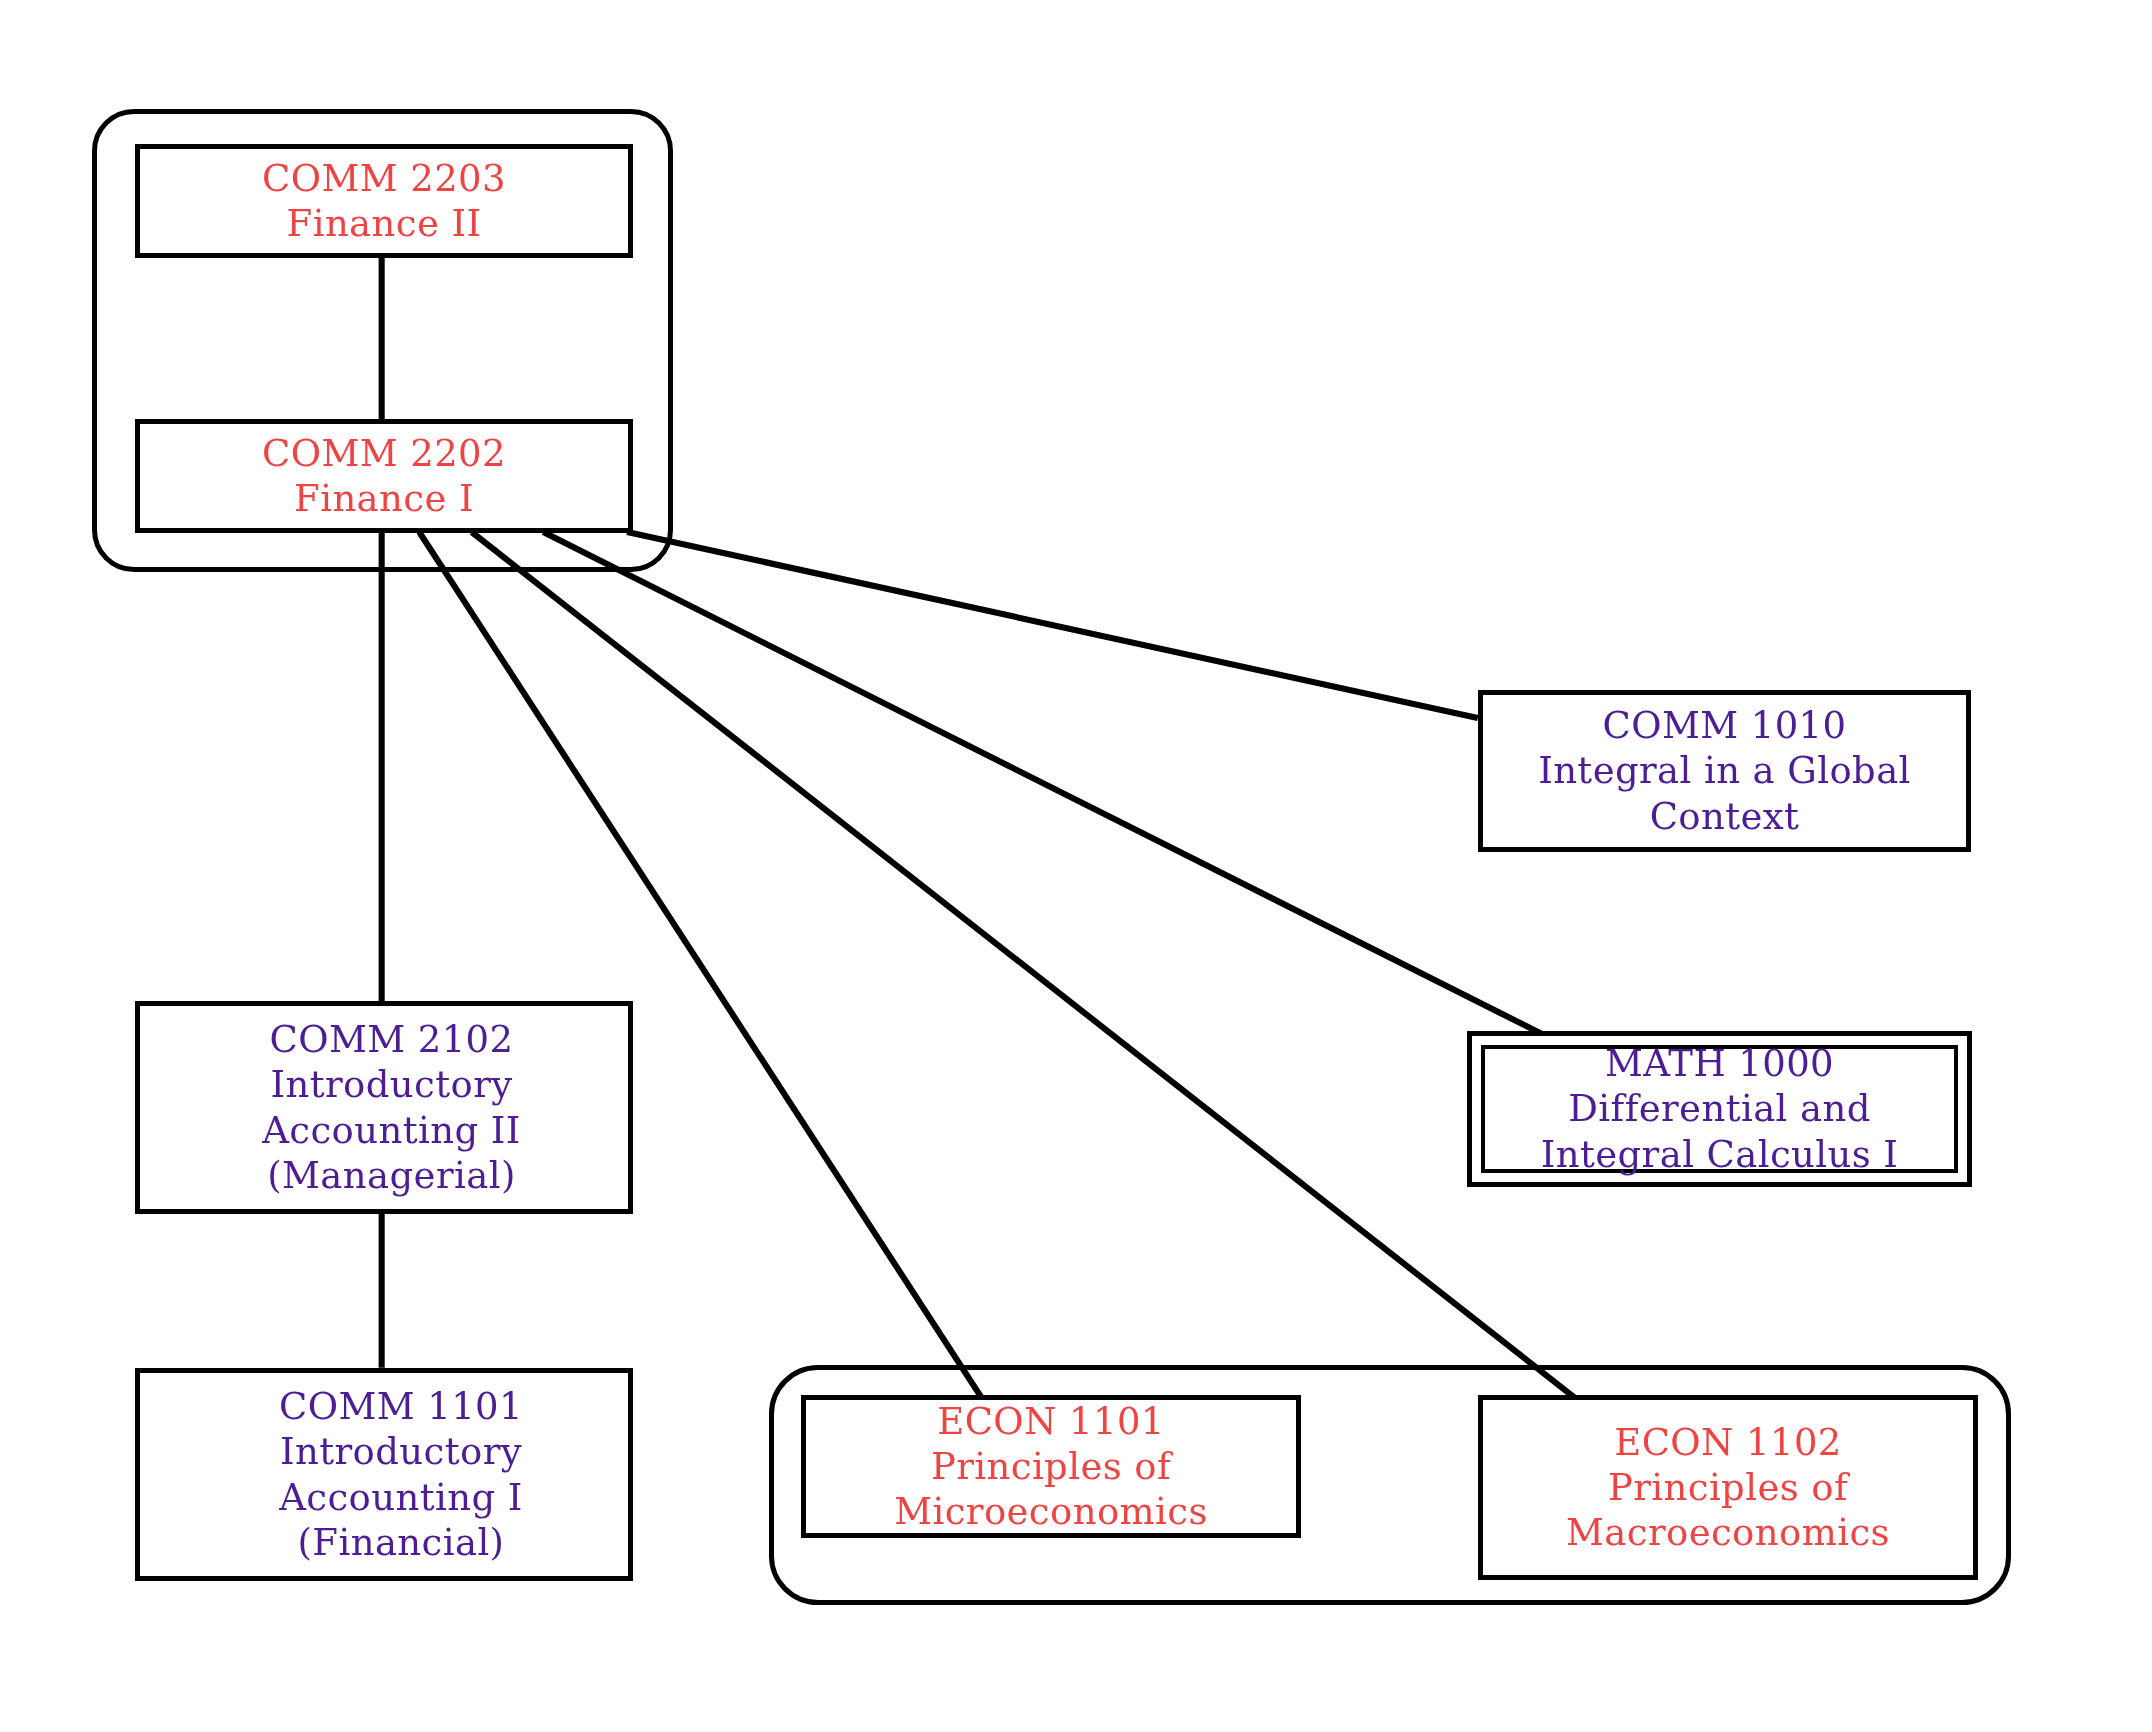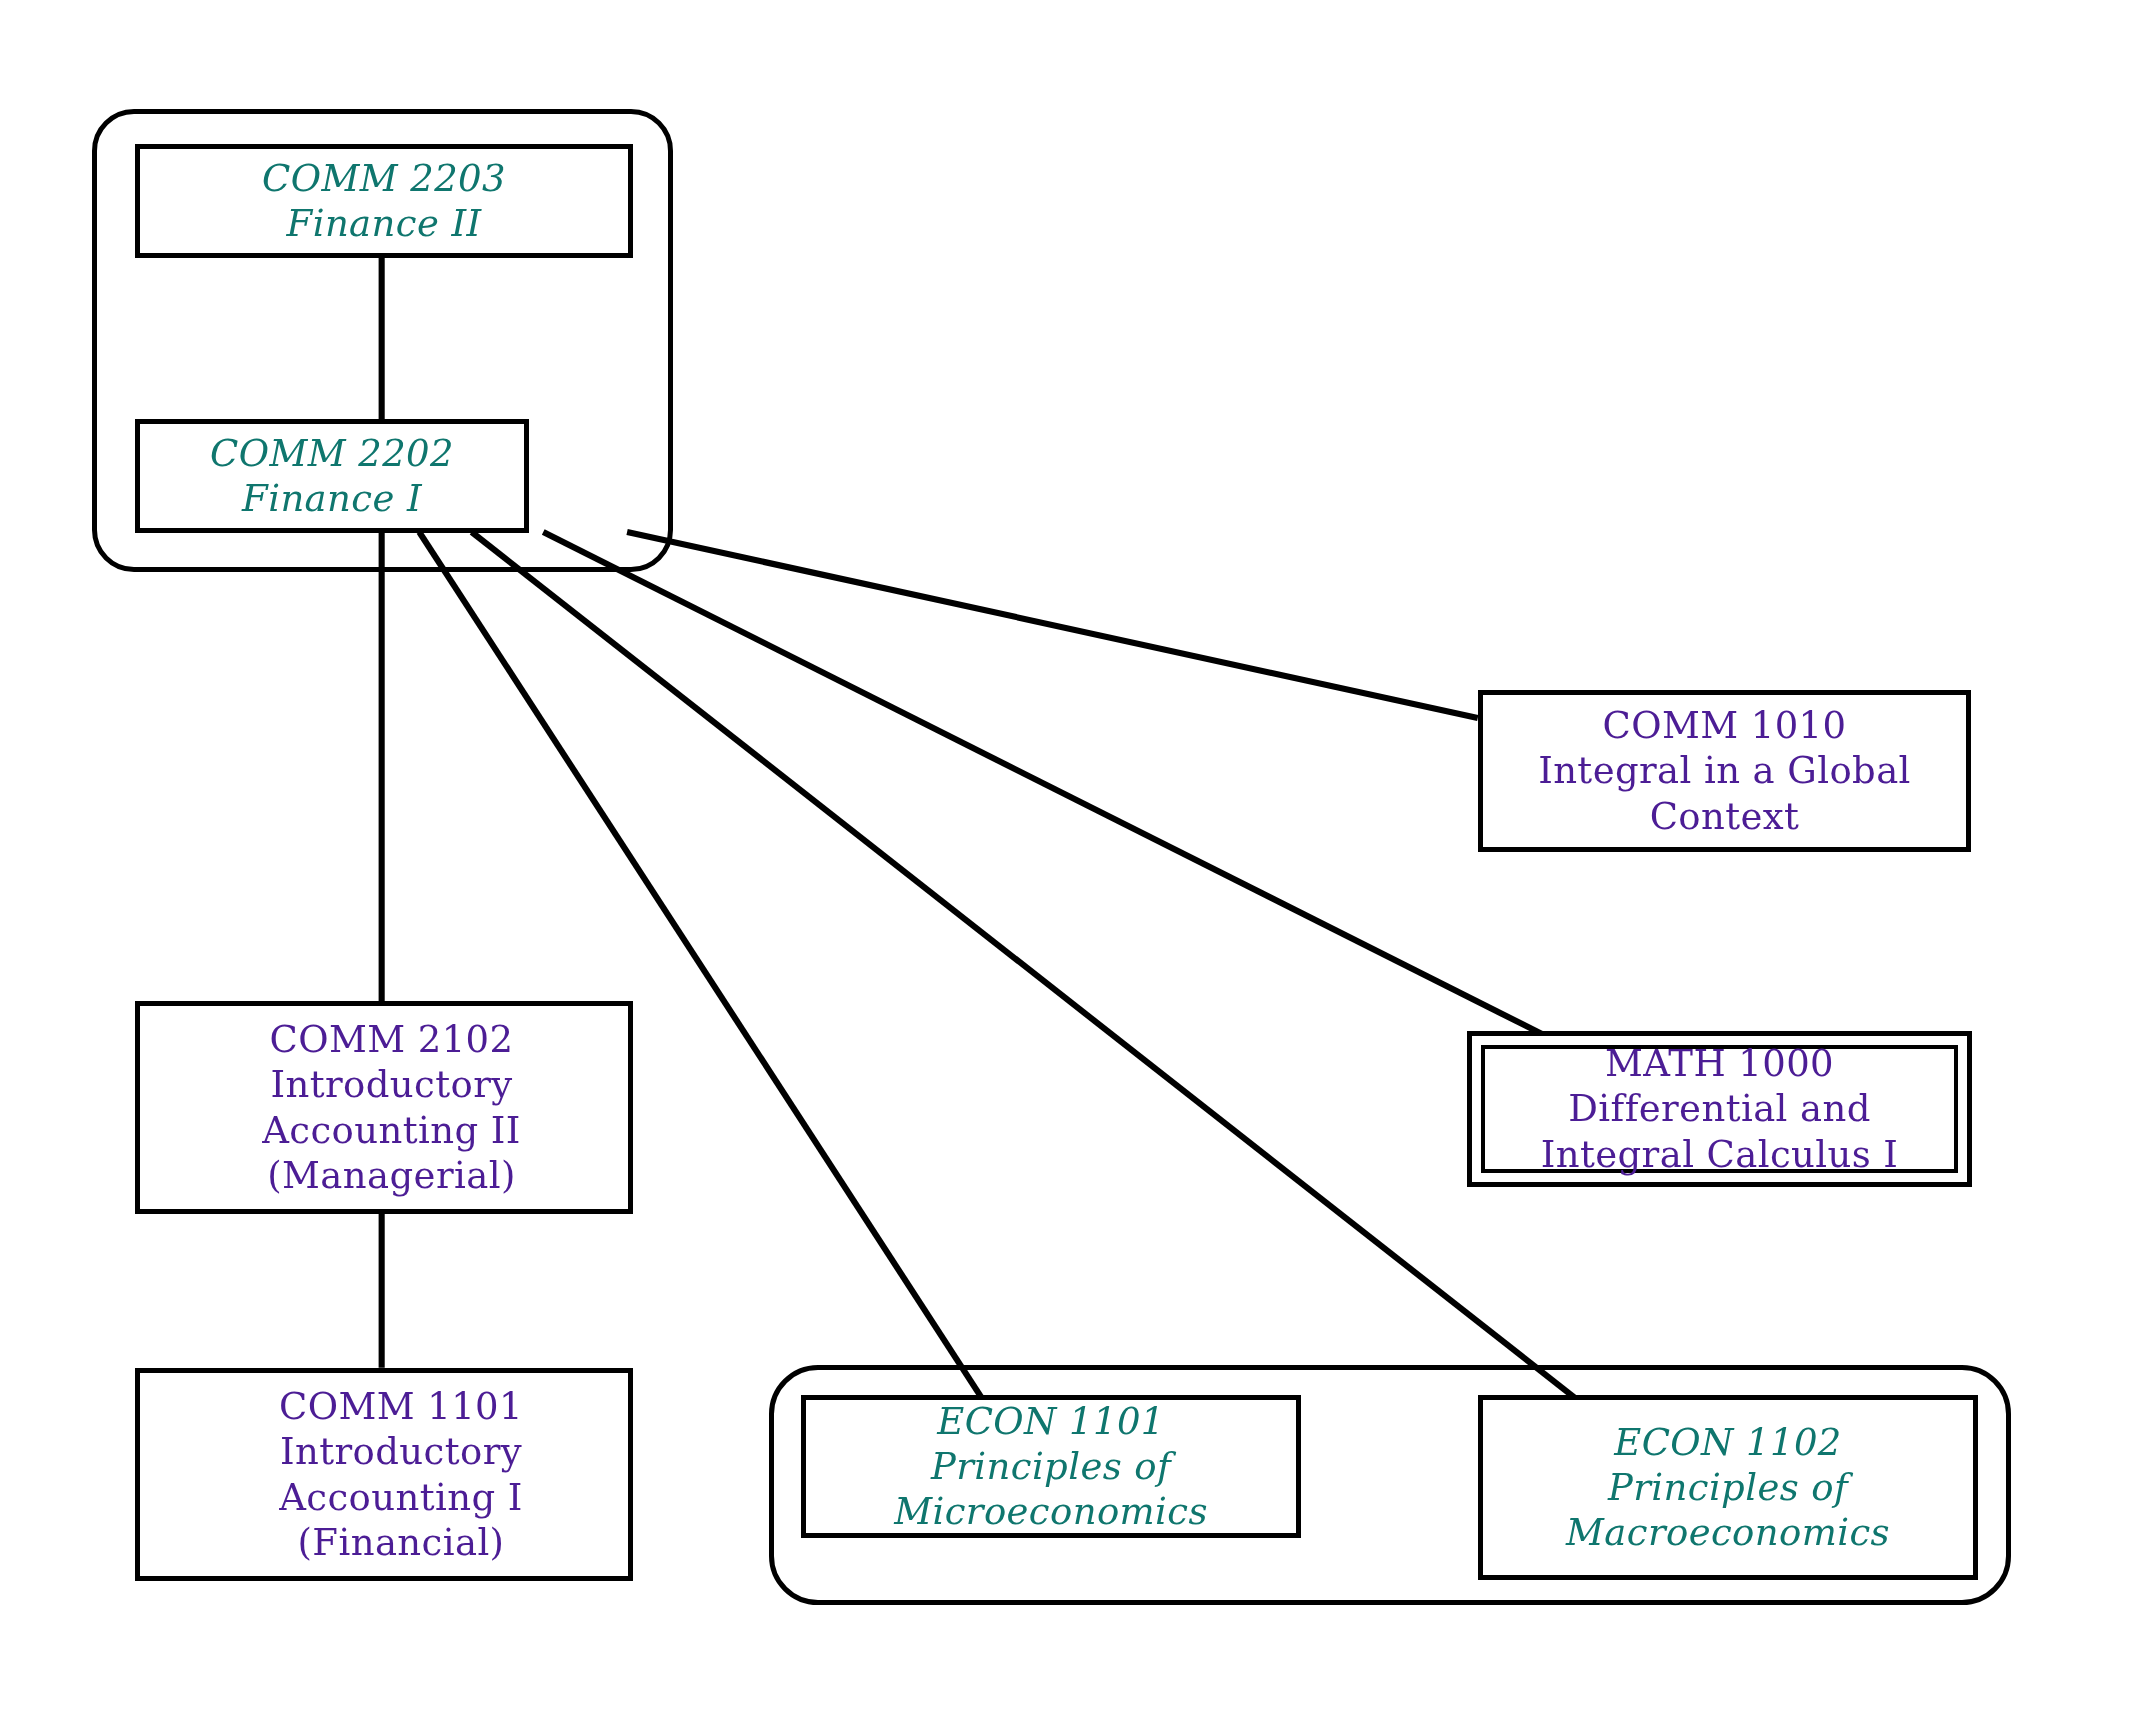--- a/index.html
+++ b/index.html
@@ -54,21 +54,21 @@
     height: 100%;
     box-sizing: border-box;
     display: flex;
     flex-direction: column;
     align-items: center;
     justify-content: center;
     text-align: center;
   }
   .code-line { display: block; white-space: nowrap; }
   .title-line { display: block; white-space: nowrap; }
-  .green { color: #0f766e; font-style: italic; }
+  .green { color: #ef4444; }
   .black { color: #4c1d95; }
 </style>
 </head>
 <body>
 
 <div id="canvas">
 
   <svg id="edges" viewBox="0 0 2464 1984" width="2152" height="1733" xmlns="http://www.w3.org/2000/svg">
     <g stroke="#000000" stroke-width="7" fill="none" stroke-linecap="butt">
 
@@ -89,21 +89,21 @@
 
   <div class="group-box" style="left:92px; top:109px; width:581px; height:463px;"></div>
 
   <div class="group-box" style="left:769px; top:1365px; width:1242px; height:240px; border-radius:49px;"></div>
 
   <div class="node" style="left:135px; top:144px; width:498px; height:114px;">
     <span class="code-line green">COMM 2203</span>
     <span class="title-line green">Finance II</span>
   </div>
 
-  <div class="node" style="left:135px; top:419px; width:394px; height:114px;">
+  <div class="node" style="left:135px; top:419px; width:498px; height:114px;">
     <span class="code-line green">COMM 2202</span>
     <span class="title-line green">Finance I</span>
   </div>
 
   <div class="node" style="left:135px; top:1001px; width:498px; height:213px;padding-left:15px;">
     <span class="code-line black">COMM 2102</span>
     <span class="title-line black">Introductory</span>
     <span class="title-line black">Accounting II</span>
     <span class="title-line black">(Managerial)</span>
   </div>

